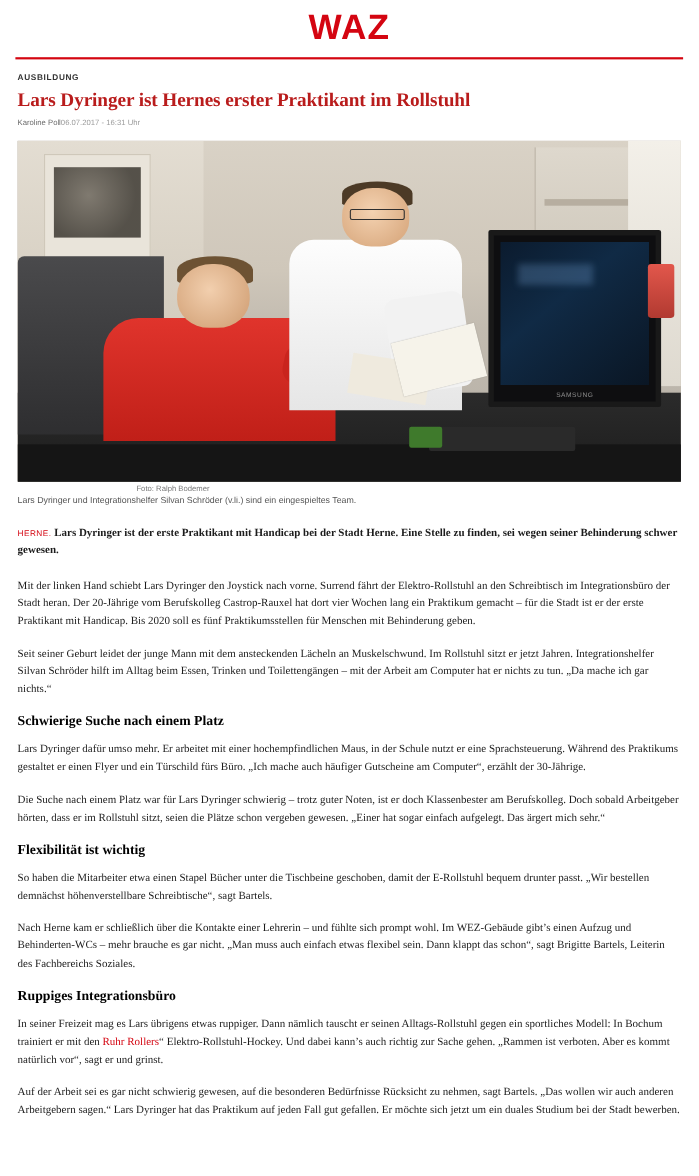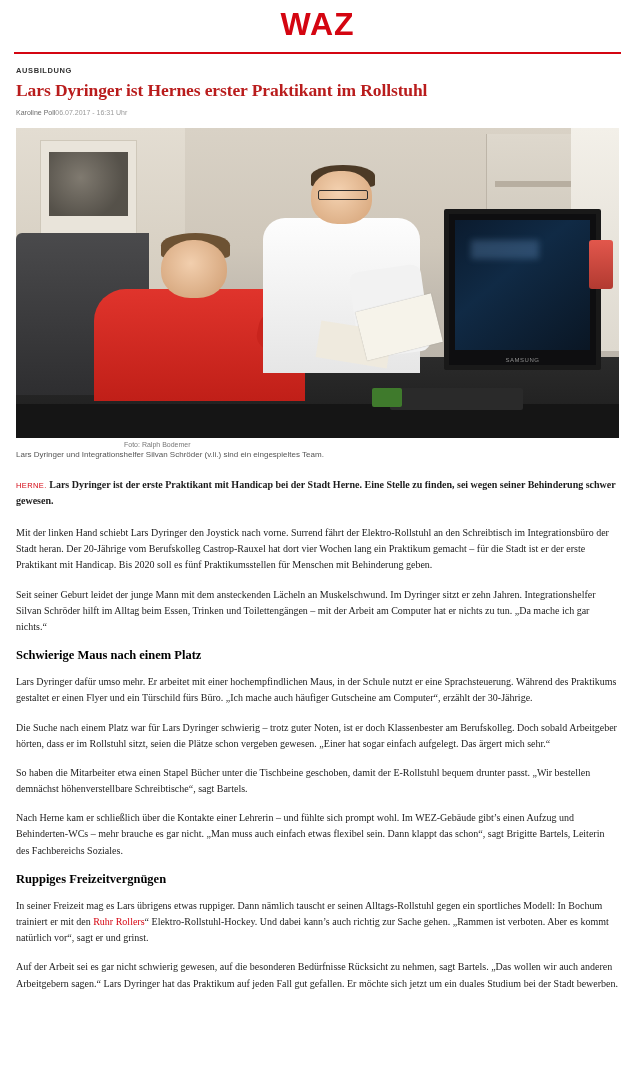--- a/index.html
+++ b/index.html
@@ -336,27 +336,28 @@
   </div>
 
   <div class="body-wrap">
 
     <p class="para lead">
       <span class="dateline">HERNE.</span>
       <span>Lars Dyringer ist der erste Praktikant mit Handicap bei der Stadt Herne. Eine Stelle zu finden, sei wegen seiner Behinderung schwer gewesen.</span>
     </p>
 
     <p class="para">Mit der linken Hand schiebt Lars Dyringer den Joystick nach vorne. Surrend fährt der Elektro-Rollstuhl an den Schreibtisch im Integrationsbüro der Stadt heran. Der 20-Jährige vom Berufskolleg Castrop-Rauxel hat dort vier Wochen lang ein Praktikum gemacht – für die Stadt ist er der erste Praktikant mit Handicap. Bis 2020 soll es fünf Praktikumsstellen für Menschen mit Behinderung geben.</p>
-    <p class="para">Seit seiner Geburt leidet der junge Mann mit dem ansteckenden Lächeln an Muskelschwund. Im Dyringer sitzt er zehn Jahren. Integrationshelfer Silvan Schröder hilft im Alltag beim Essen, Trinken und Toilettengängen – mit der Arbeit am Computer hat er nichts zu tun. „Da mache ich gar nichts.“</p>
-
-    <h2 class="subhead">Schwierige Maus nach einem Platz</h2>
+    <p class="para">Seit seiner Geburt leidet der junge Mann mit dem ansteckenden Lächeln an Muskelschwund. Im Rollstuhl sitzt er jetzt Jahren. Integrationshelfer Silvan Schröder hilft im Alltag beim Essen, Trinken und Toilettengängen – mit der Arbeit am Computer hat er nichts zu tun. „Da mache ich gar nichts.“</p>
+
+    <h2 class="subhead">Schwierige Suche nach einem Platz</h2>
     <p class="para">Lars Dyringer dafür umso mehr. Er arbeitet mit einer hochempfindlichen Maus, in der Schule nutzt er eine Sprachsteuerung. Während des Praktikums gestaltet er einen Flyer und ein Türschild fürs Büro. „Ich mache auch häufiger Gutscheine am Computer“, erzählt der 30-Jährige.</p>
     <p class="para">Die Suche nach einem Platz war für Lars Dyringer schwierig – trotz guter Noten, ist er doch Klassenbester am Berufskolleg. Doch sobald Arbeitgeber hörten, dass er im Rollstuhl sitzt, seien die Plätze schon vergeben gewesen. „Einer hat sogar einfach aufgelegt. Das ärgert mich sehr.“</p>
 
+    <h2 class="subhead">Flexibilität ist wichtig</h2>
     <p class="para">So haben die Mitarbeiter etwa einen Stapel Bücher unter die Tischbeine geschoben, damit der E-Rollstuhl bequem drunter passt. „Wir bestellen demnächst höhenverstellbare Schreibtische“, sagt Bartels.</p>
     <p class="para">Nach Herne kam er schließlich über die Kontakte einer Lehrerin – und fühlte sich prompt wohl. Im WEZ-Gebäude gibt’s einen Aufzug und Behinderten-WCs – mehr brauche es gar nicht. „Man muss auch einfach etwas flexibel sein. Dann klappt das schon“, sagt Brigitte Bartels, Leiterin des Fachbereichs Soziales.</p>
 
-    <h2 class="subhead">Ruppiges Freizeitvergnügen</h2>
+    <h2 class="subhead">Ruppiges Integrationsbüro</h2>
     <p class="para"><span>In seiner Freizeit mag es Lars übrigens etwas ruppiger. Dann nämlich tauscht er seinen Alltags-Rollstuhl gegen ein sportliches Modell: In Bochum trainiert er mit den </span><a class="link" href="#">Ruhr Rollers</a><span>“ Elektro-Rollstuhl-Hockey. Und dabei kann’s auch richtig zur Sache gehen. „Rammen ist verboten. Aber es kommt natürlich vor“, sagt er und grinst.</span></p>
 
     <p class="para">Auf der Arbeit sei es gar nicht schwierig gewesen, auf die besonderen Bedürfnisse Rücksicht zu nehmen, sagt Bartels. „Das wollen wir auch anderen Arbeitgebern sagen.“ Lars Dyringer hat das Praktikum auf jeden Fall gut gefallen. Er möchte sich jetzt um ein duales Studium bei der Stadt bewerben.</p>
   </div>
 </div>
 
 </body></html>

